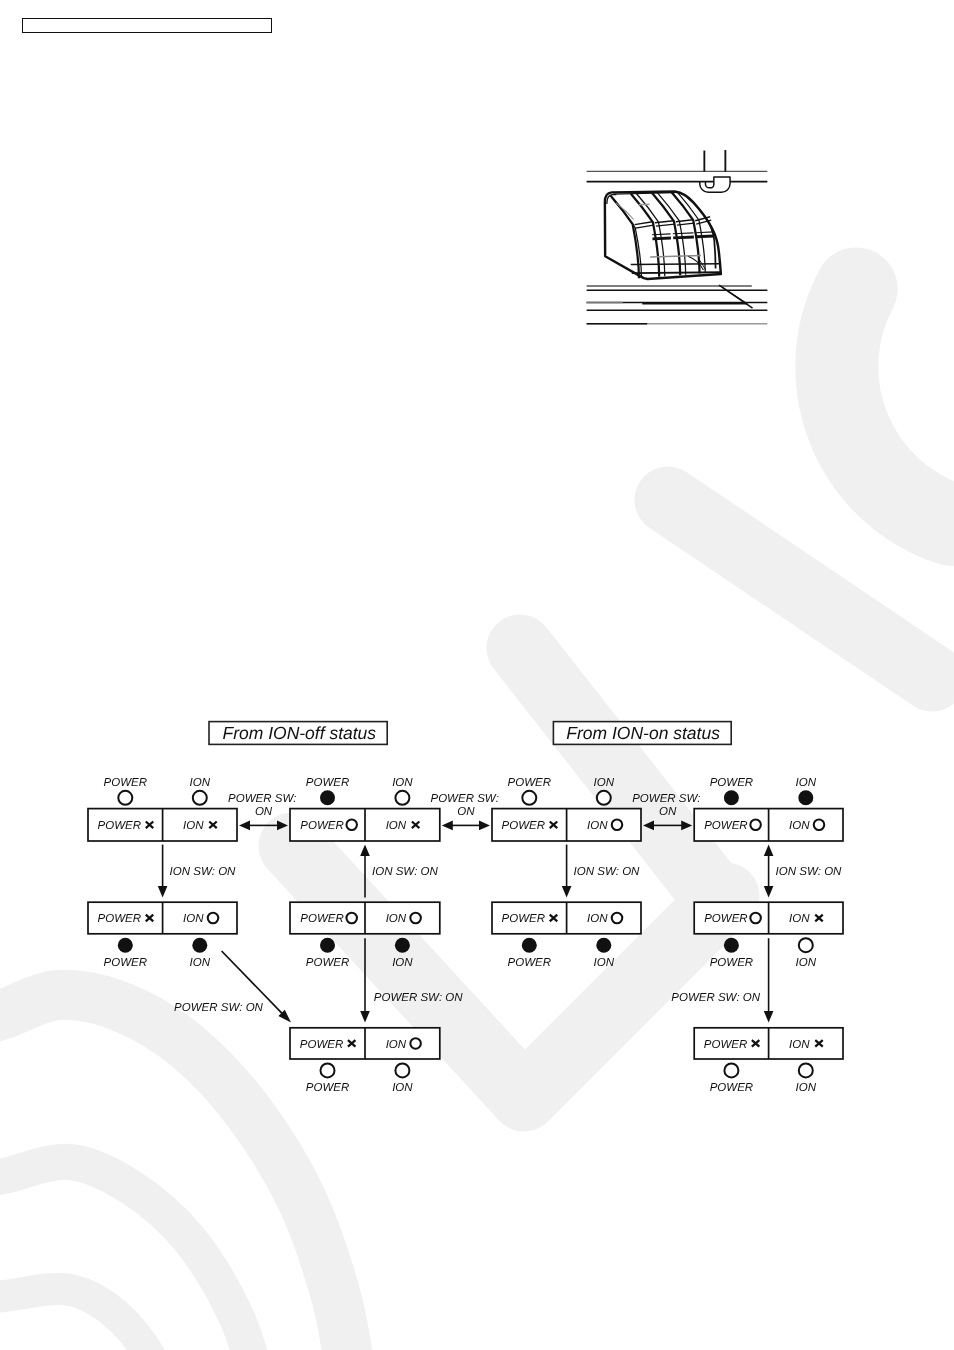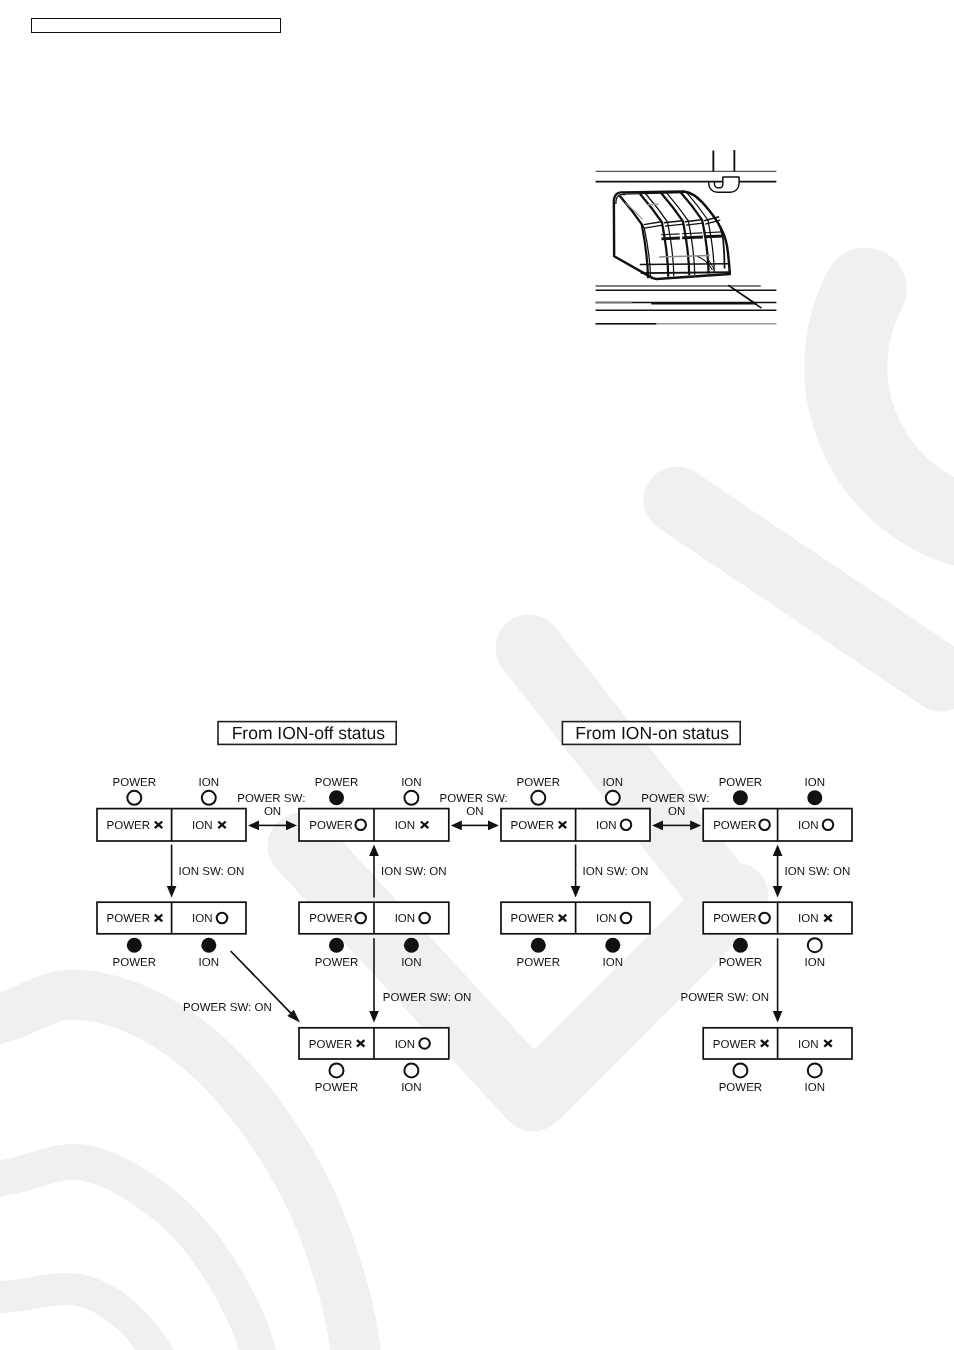--- a/index.html
+++ b/index.html
@@ -1,20 +1,20 @@
 <!DOCTYPE html>
 <html><head>
 <meta charset="utf-8">
 <title>Service Manual Page</title>
 <style>
   html,body{margin:0;padding:0;background:#fff;-webkit-font-smoothing:antialiased;}
   *{-webkit-font-smoothing:antialiased;text-rendering:geometricPrecision;}
   body{width:954px;height:1350px;position:relative;overflow:hidden;
        font-family:"Liberation Sans",sans-serif;color:#000;}
-  .page{position:absolute;left:13px;top:0;width:843px;height:1350px;}
+  .page{position:absolute;left:4px;top:0;width:843px;height:1350px;font-style:italic;}
 
   
   #watermark{position:absolute;left:0;top:0;width:954px;height:1350px;z-index:0;pointer-events:none;}
 
   
   #hdrbox{position:absolute;left:18px;top:18px;width:250px;height:15.2px;
           border:1.9px solid #111;box-sizing:border-box;z-index:3;}
 
   
   #illus{position:absolute;left:565px;top:135px;width:215px;height:205px;z-index:3;}

